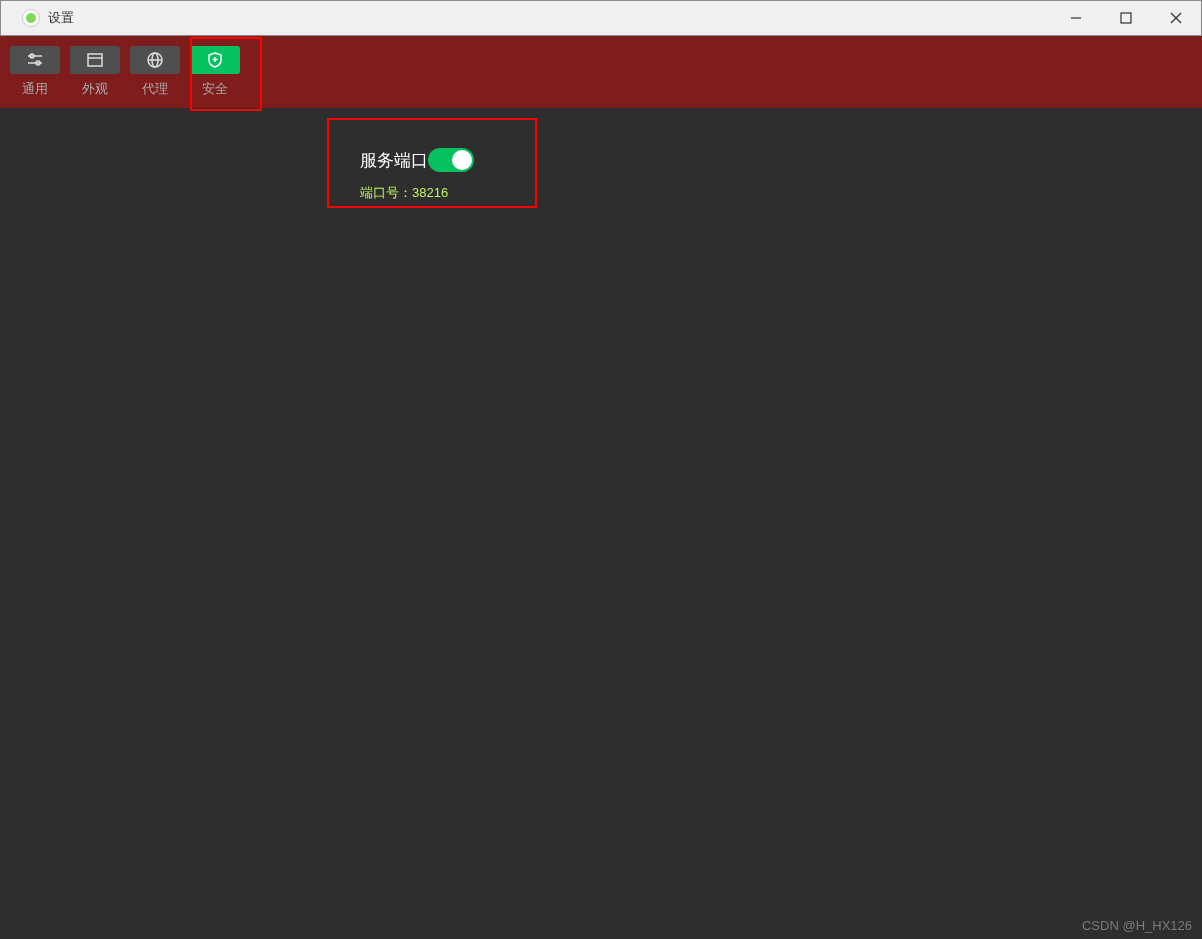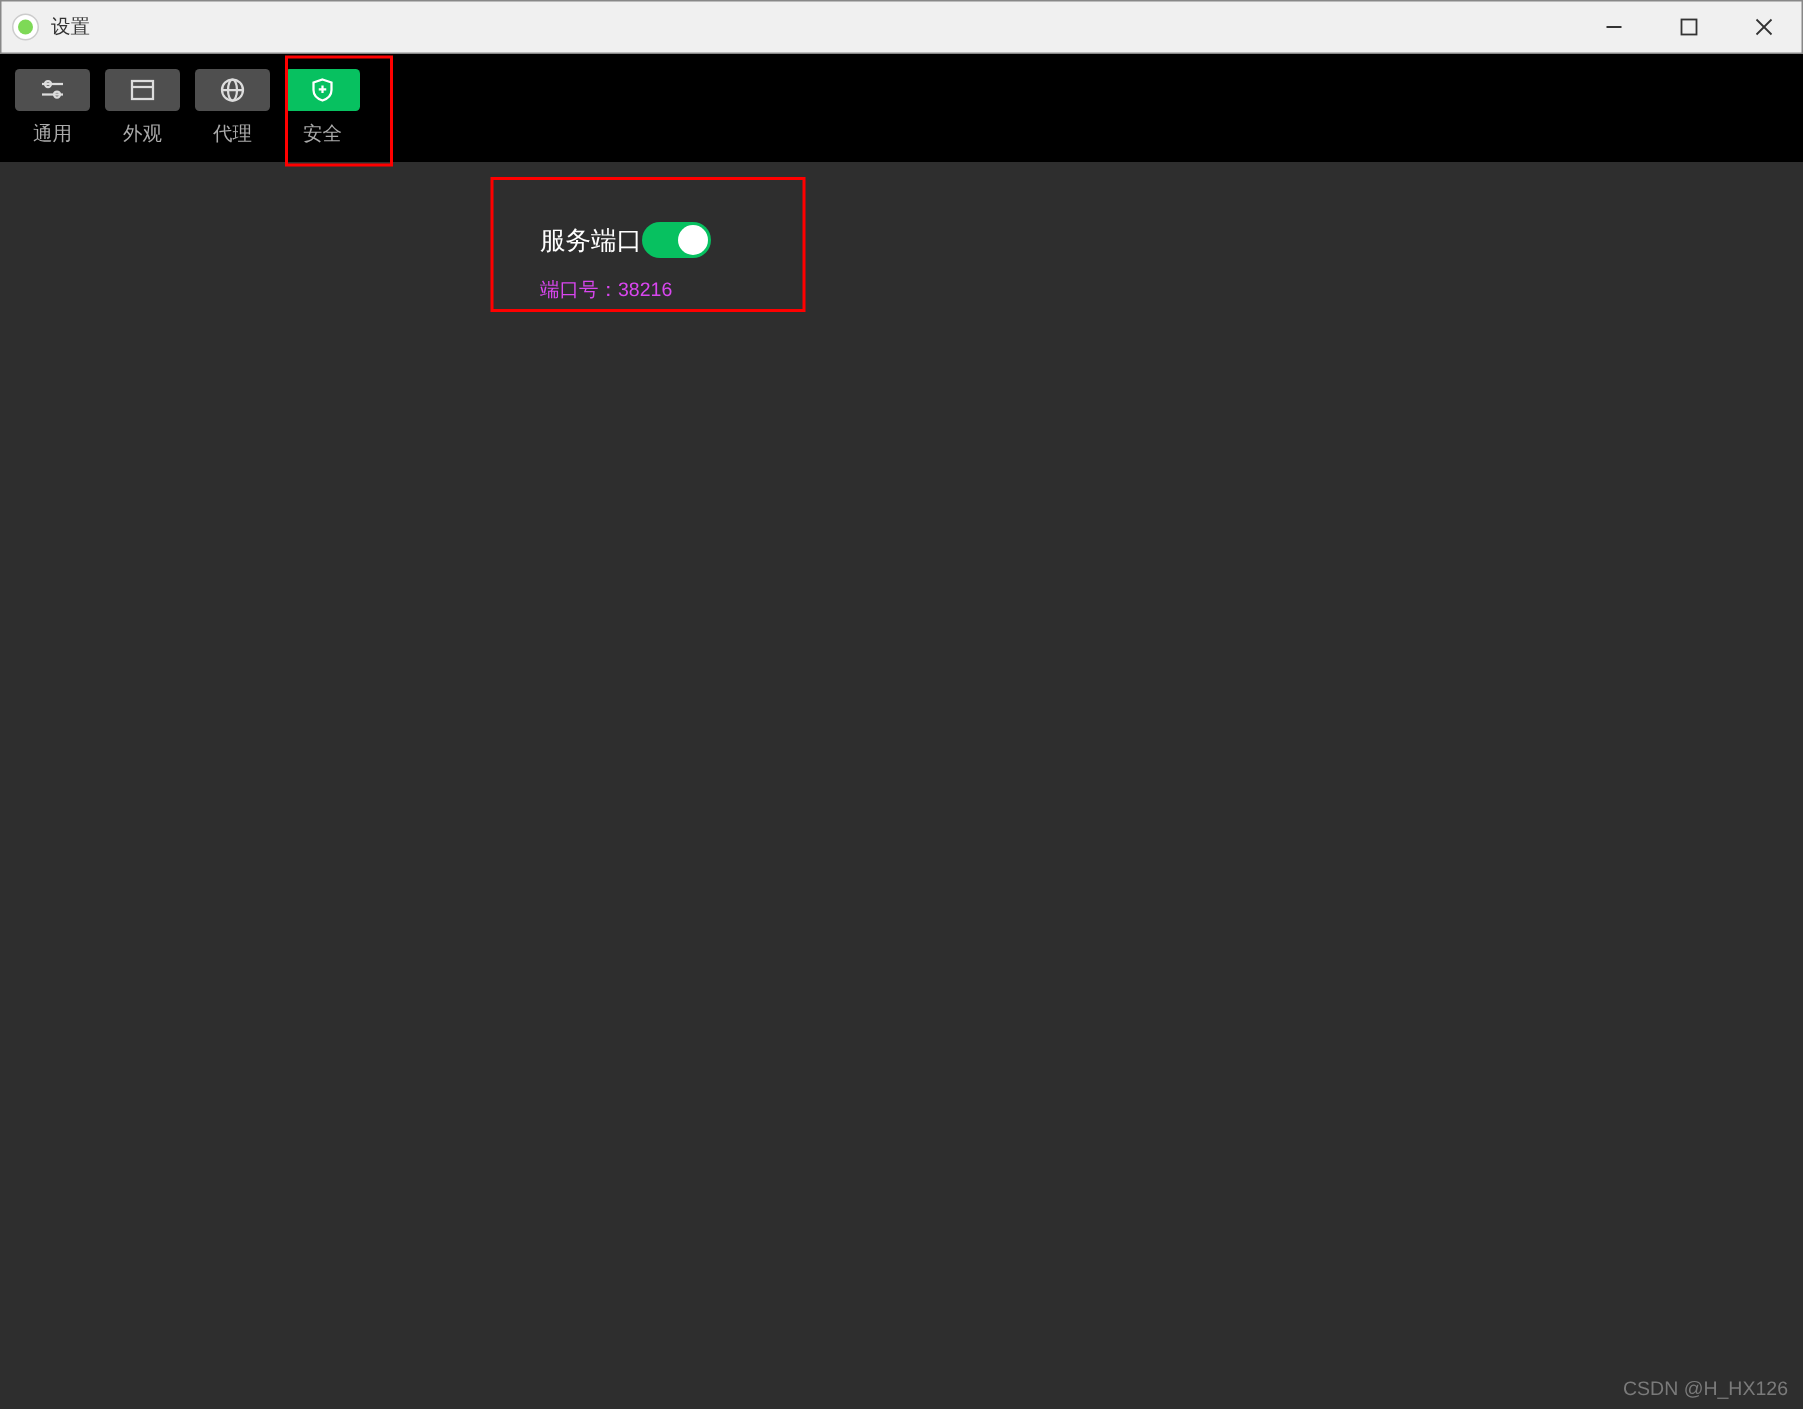--- a/index.html
+++ b/index.html
@@ -14,21 +14,21 @@
       background: #2e2e2e;
       overflow: hidden;
       position: relative;
     }
     .titlebar {
       height: 36px;
       background: #f0f0f0;
       border: 1px solid #888;
       display: flex;
       align-items: center;
-      padding-left: 7px;
+      padding-left: 21px;
       position: relative;
     }
     .titlebar .app-icon {
       width: 18px;
       height: 18px;
       background: #fff;
       border-radius: 50%;
       display: flex;
       align-items: center;
       justify-content: center;
@@ -57,21 +57,21 @@
       height: 100%;
       display: flex;
       align-items: center;
       justify-content: center;
       color: #333;
       font-size: 14px;
     }
     .win-btn svg { stroke: #333; stroke-width: 1.2; fill: none; }
     .toolbar {
       height: 72px;
-      background: #000000;
+      background: #7f1d1d;
       display: flex;
       align-items: center;
       padding: 12px 10px;
       gap: 10px;
     }
     .tool-tab {
       width: 50px;
       display: flex;
       flex-direction: column;
       align-items: center;
@@ -127,21 +127,21 @@
       height: 20px;
       background: #fff;
       border-radius: 50%;
       position: absolute;
       top: 2px;
     }
     .toggle.on .knob { right: 2px; }
     .toggle.off .knob { left: 2px; }
     .sub-text {
       font-size: 13px;
-      color: #d946ef;
+      color: #bef264;
       margin-bottom: 14px;
     }
     .desc-text {
       font-size: 14px;
       color: #ccc;
       margin-bottom: 40px;
     }
     .link {
       color: #2da7ff;
       cursor: pointer;

